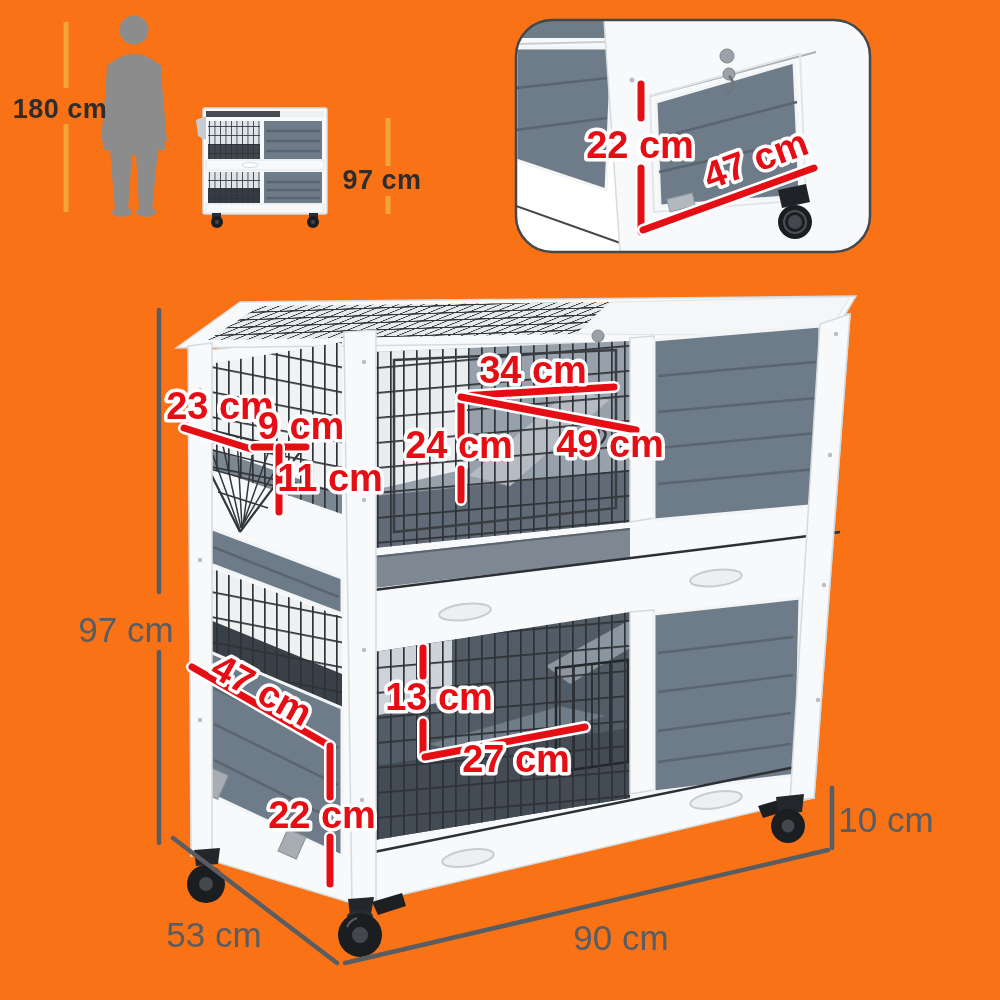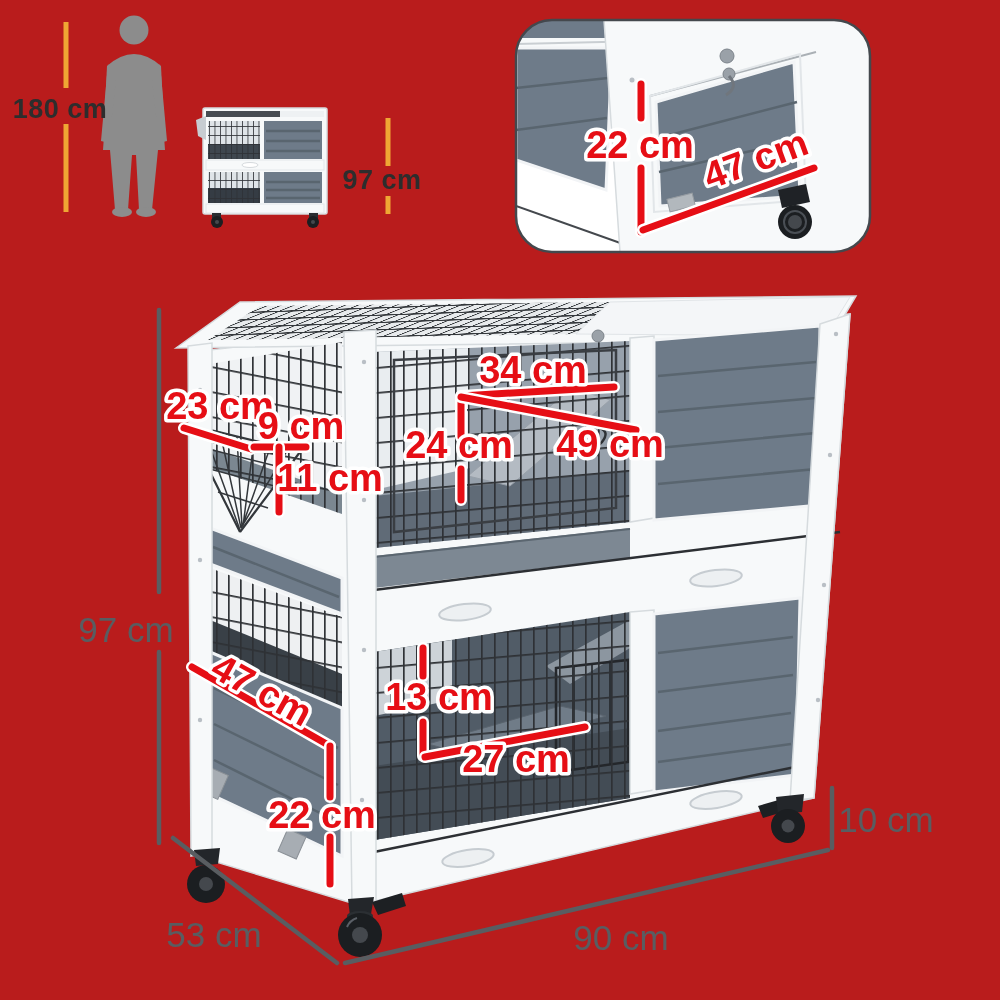--- a/index.html
+++ b/index.html
@@ -2,21 +2,21 @@
 <html style="--accent-red: #E60E15; --accent-yellow: #EFA634; --dim-gray: #595D61; --text-dark: #2D2D2D; --panel-gray: #6E7B89; --panel-gray-dark: #59656F; --frame-white: #F7F9FA; --frame-edge: #D6DBDE; --mesh-dark: #2E3135; --wheel-black: #1B1E21; --silhouette-gray: #8C8C8C;"><head>
 <meta charset="utf-8">
 <style>
   :root{
     --accent-red:#E60E15; --accent-yellow:#EFA634; --dim-gray:#595D61;
     --text-dark:#2D2D2D; --panel-gray:#6E7B89; --panel-gray-dark:#59656F;
     --frame-white:#F7F9FA; --frame-edge:#D6DBDE; --mesh-dark:#2E3135;
     --wheel-black:#1B1E21; --silhouette-gray:#8C8C8C;
   }
   html,body{margin:0;padding:0;background:#ffffff;}
-  .canvas{position:relative;width:1000px;height:1000px;background:#b91c1c;overflow:hidden;}
+  .canvas{position:relative;width:1000px;height:1000px;background:#f97316;overflow:hidden;}
   svg{display:block;}
   svg text{font-family:"Liberation Sans",sans-serif;}
   .rl{font-size:38px;font-weight:700;fill:var(--accent-red);stroke:#ffffff;stroke-width:7px;
       paint-order:stroke;stroke-linejoin:round;text-anchor:middle;}
   .gl{font-size:35px;font-weight:400;fill:var(--dim-gray);text-anchor:middle;}
   .dl{font-size:27px;font-weight:700;fill:var(--text-dark);text-anchor:middle;letter-spacing:.5px;}
   .red-line{stroke:var(--accent-red);stroke-width:7;fill:none;stroke-linecap:round;}
   .red-case{stroke:#ffffff;stroke-width:12;fill:none;stroke-linecap:round;}
   .gray-line{stroke:var(--dim-gray);stroke-width:4.5;fill:none;stroke-linecap:round;}
   .yellow-line{stroke:var(--accent-yellow);stroke-width:5;fill:none;stroke-linecap:butt;}

